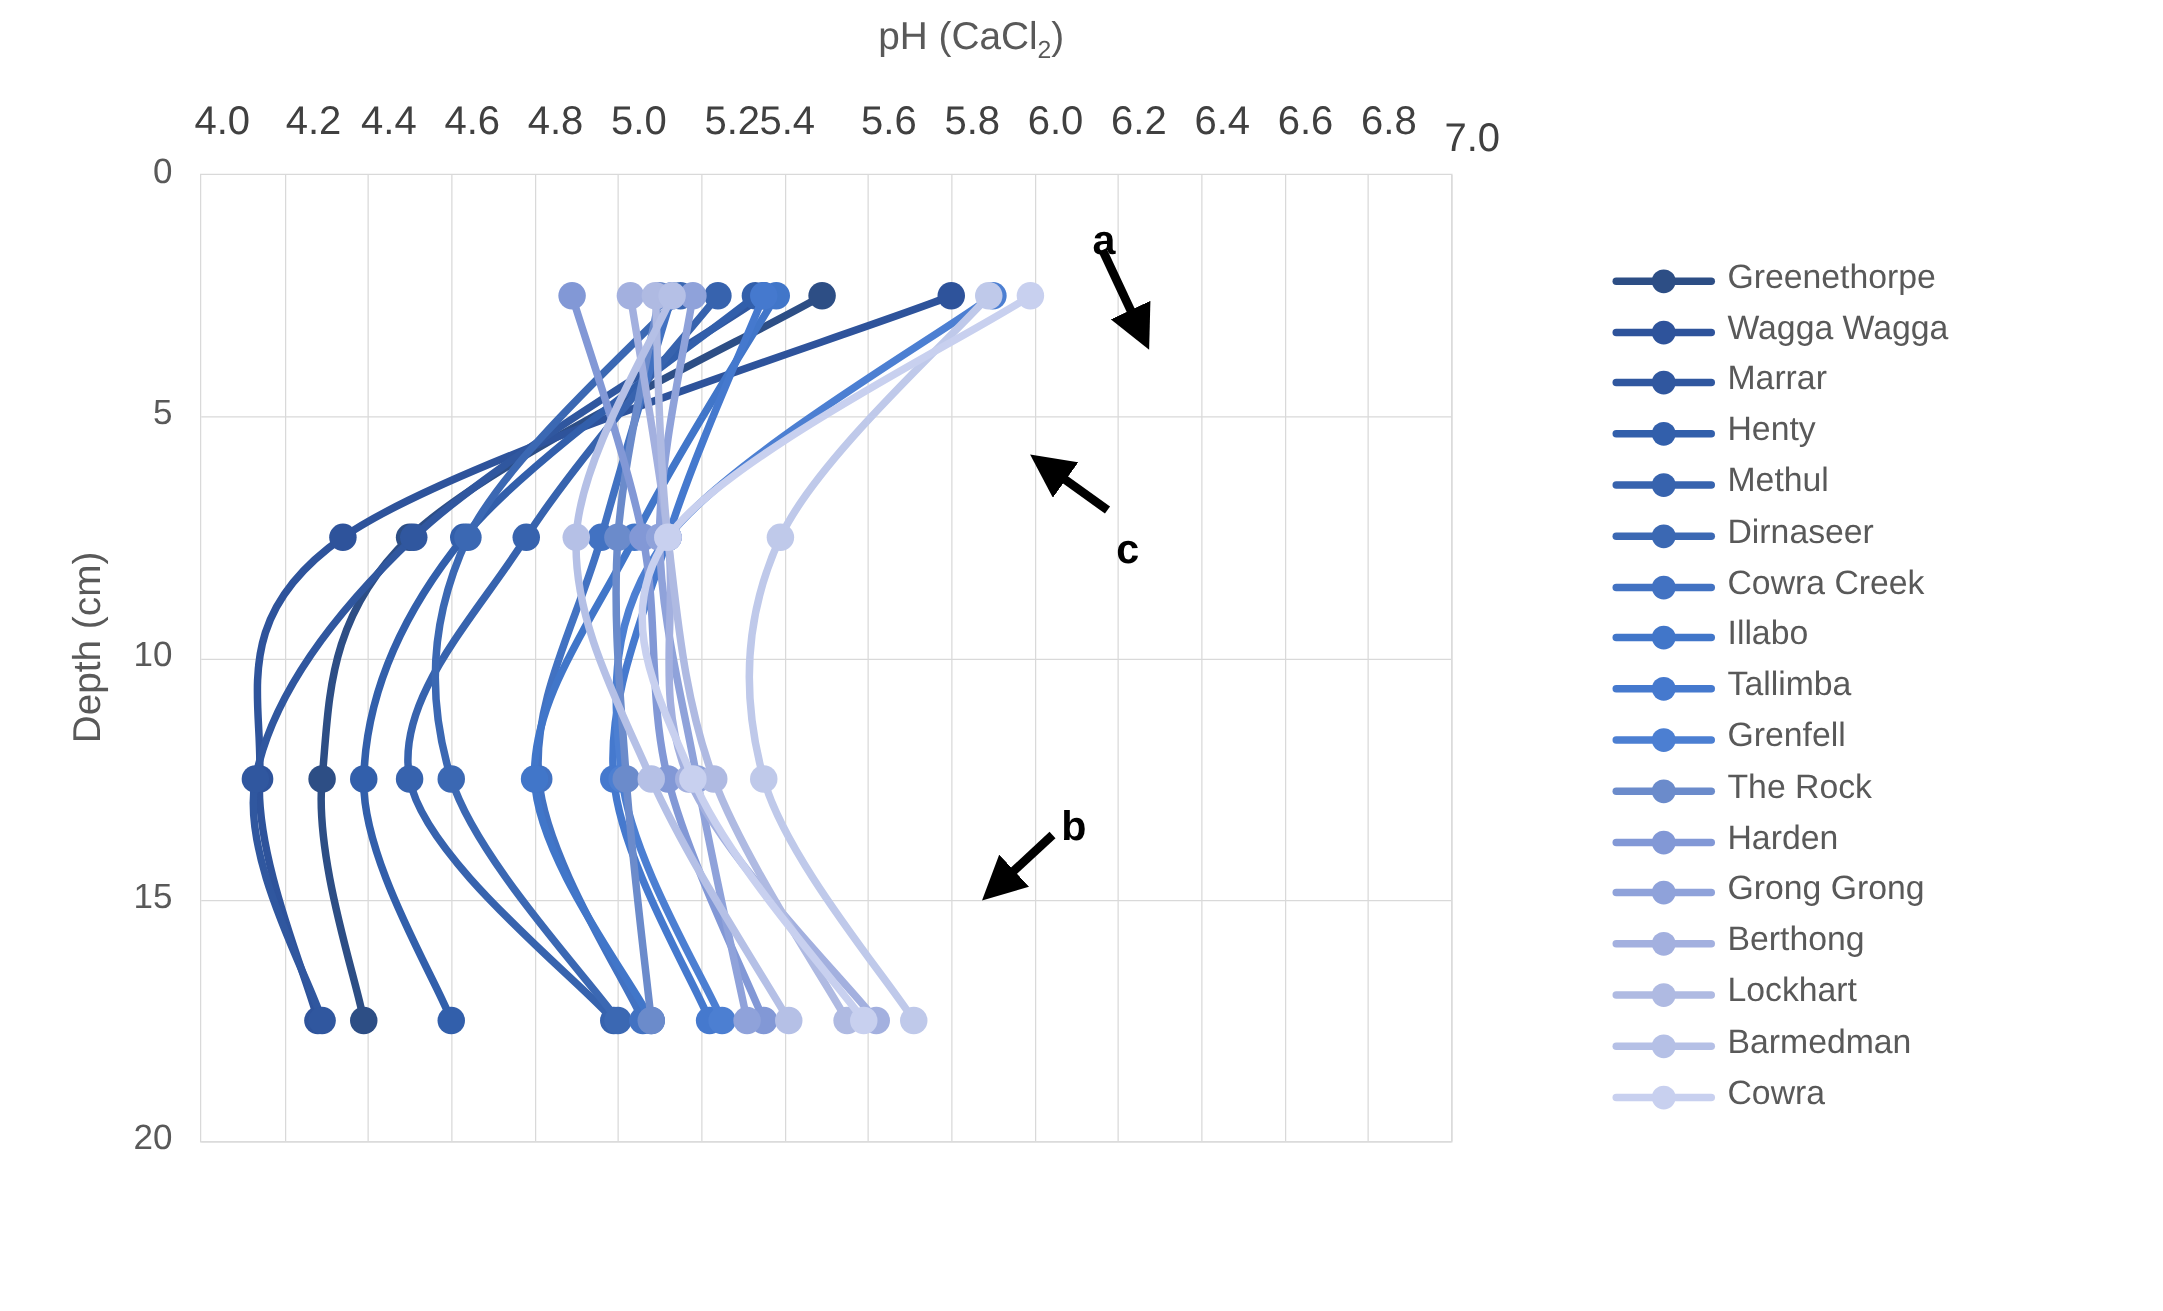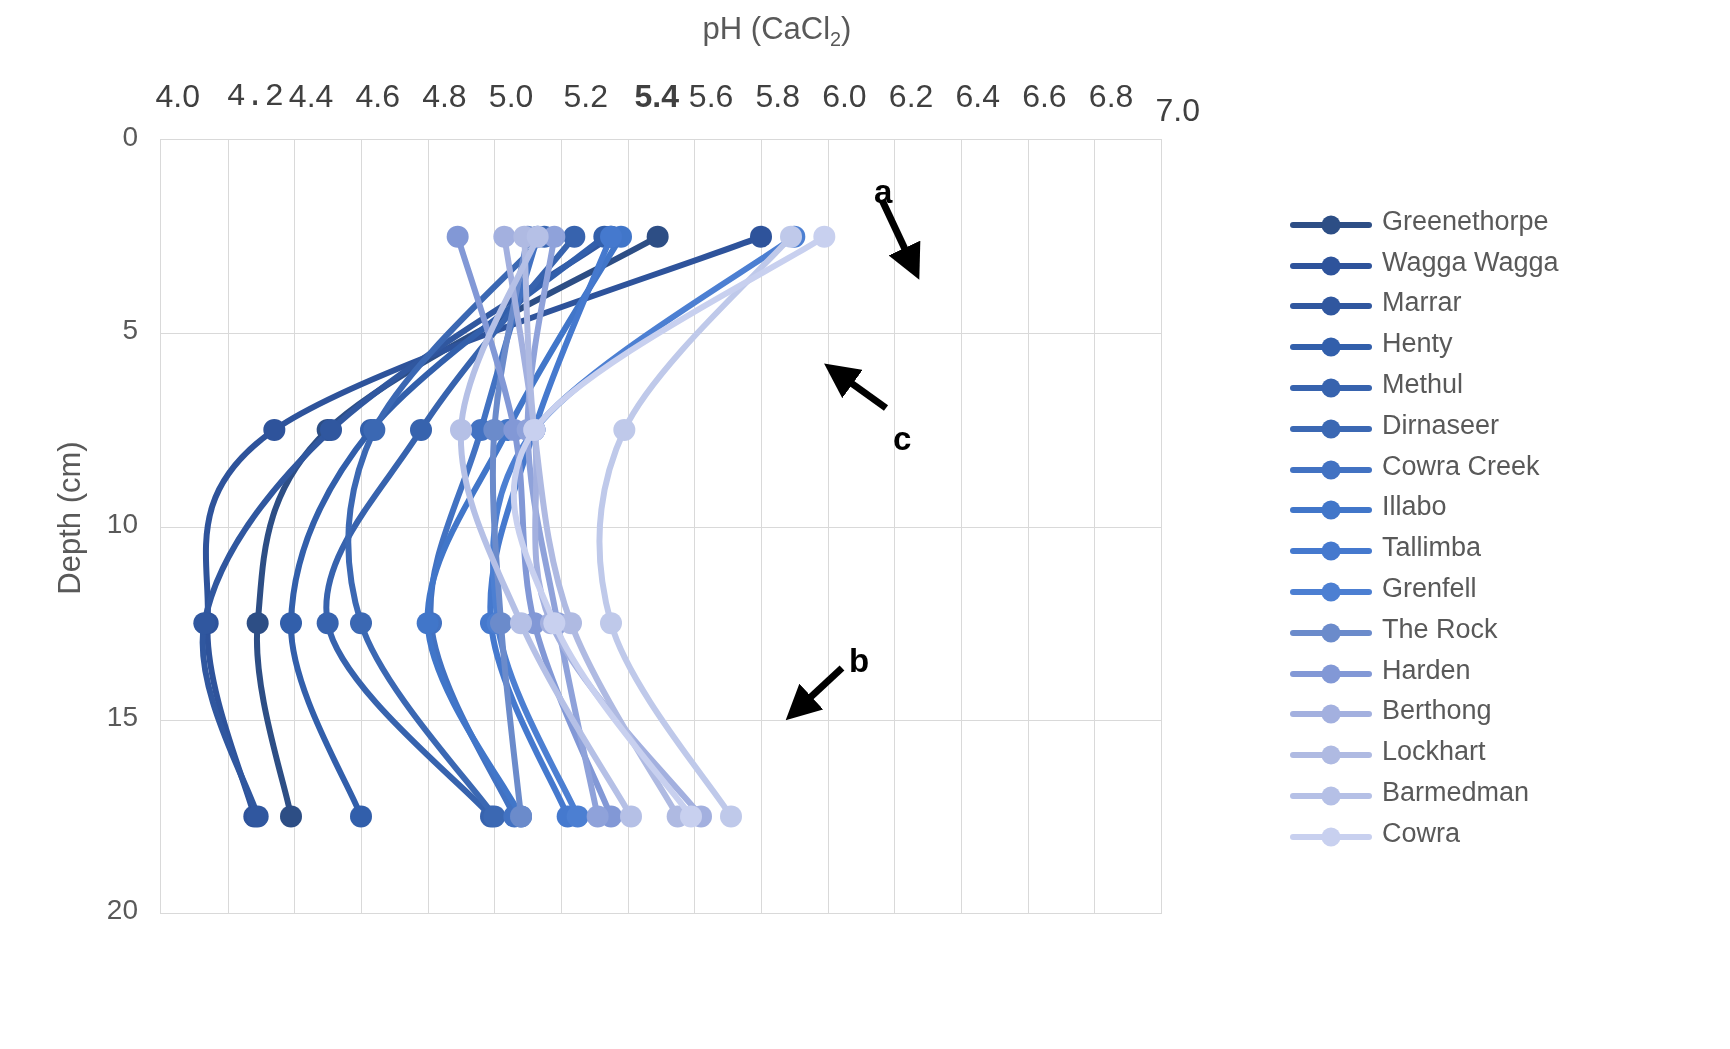--- a/index.html
+++ b/index.html
@@ -62,27 +62,27 @@
 <div id="chart-root">
 
   <div class="axis-title" id="x-axis-title">
     <span class="shift"><span>pH (CaCl</span><sub>2</sub><span>)</span></span>
   </div>
 
   <div class="axis-title" id="y-axis-title">Depth (cm)</div>
 
   <div id="x-ticks">
       <div class="tick-x" style="left: 120px;">4.0</div>
-      <div class="tick-x" style="left: 204px; font-family: Liberation Mono, monospace;">4.2</div>
+      <div class="tick-x" style="left: 193px;">4.2</div>
       <div class="tick-x" style="left: 253.333px;">4.4</div>
       <div class="tick-x" style="left: 320px;">4.6</div>
       <div class="tick-x" style="left: 386.667px;">4.8</div>
       <div class="tick-x" style="left: 453.333px;">5.0</div>
       <div class="tick-x" style="left: 528px;">5.2</div>
-      <div class="tick-x" style="left: 599px; font-weight: bold;">5.4</div>
+      <div class="tick-x" style="left: 572px;">5.4</div>
       <div class="tick-x" style="left: 653.333px;">5.6</div>
       <div class="tick-x" style="left: 720px;">5.8</div>
       <div class="tick-x" style="left: 786.667px;">6.0</div>
       <div class="tick-x" style="left: 853.333px;">6.2</div>
       <div class="tick-x" style="left: 920px;">6.4</div>
       <div class="tick-x" style="left: 986.667px;">6.6</div>
       <div class="tick-x" style="left: 1053.33px;">6.8</div>
       <div class="tick-x" style="left: 1120px; margin-top: 14px;">7.0</div>
     </div>
   <div id="y-ticks">
@@ -341,20 +341,27 @@
       </div>
       <div class="legend-item">
         <span class="legend-key">
           <span class="legend-line" style="background: rgb(130, 152, 214);"></span>
           <span class="legend-dot" style="background: rgb(130, 152, 214);"></span>
         </span>
         <span class="legend-label">Harden</span>
       </div>
       <div class="legend-item">
         <span class="legend-key">
+          <span class="legend-line" style="background: rgb(143, 162, 218);"></span>
+          <span class="legend-dot" style="background: rgb(143, 162, 218);"></span>
+        </span>
+        <span class="legend-label">Grong Grong</span>
+      </div>
+      <div class="legend-item">
+        <span class="legend-key">
           <span class="legend-line" style="background: rgb(163, 176, 223);"></span>
           <span class="legend-dot" style="background: rgb(163, 176, 223);"></span>
         </span>
         <span class="legend-label">Berthong</span>
       </div>
       <div class="legend-item">
         <span class="legend-key">
           <span class="legend-line" style="background: rgb(175, 186, 226);"></span>
           <span class="legend-dot" style="background: rgb(175, 186, 226);"></span>
         </span>

